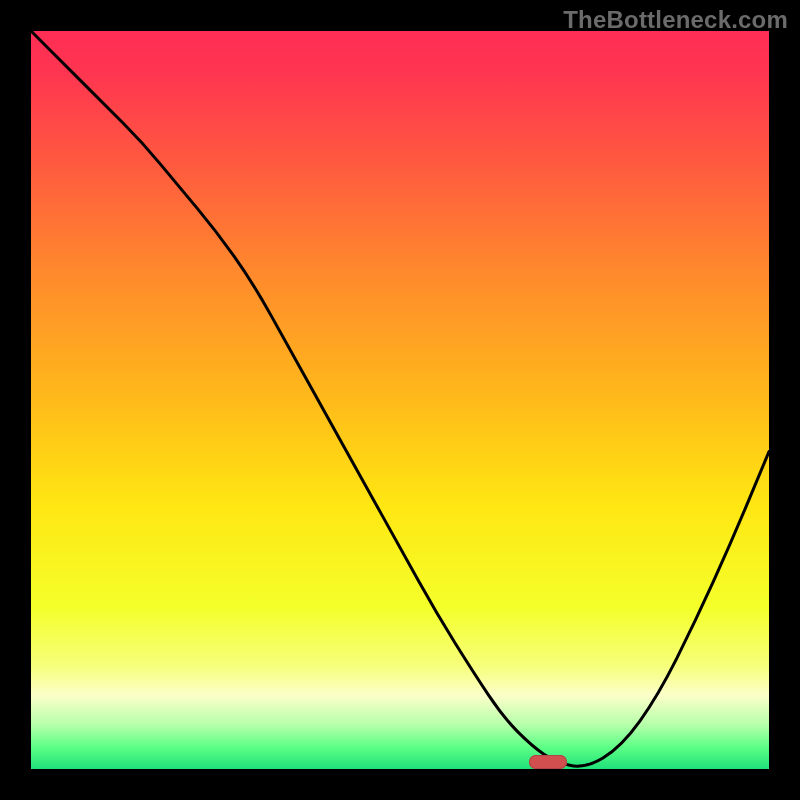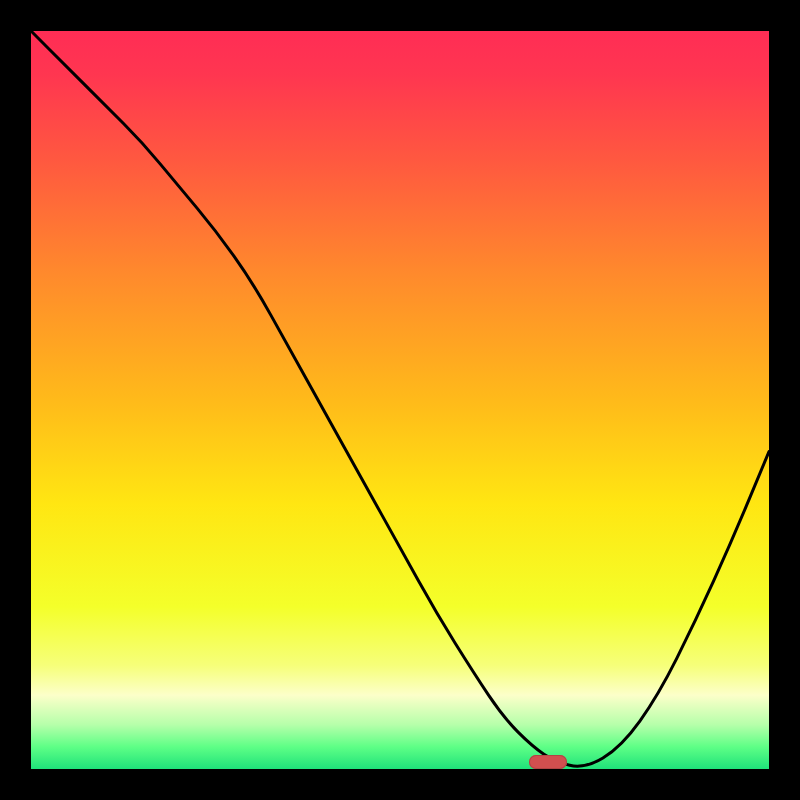--- a/index.html
+++ b/index.html
@@ -37,20 +37,21 @@
   svg.curve-svg { position: absolute; inset: 0; }
   .pill {
     position: absolute;
     border-radius: 999px;
   }
 </style>
 </head>
 <body>
 
 <div class="stage">
+  <div class="watermark">TheBottleneck.com</div>
 
   <div class="plot" id="plot" style="left: 31px; top: 31px; width: 738px; height: 738px;">
 
     <svg class="bg-svg" id="bg-svg" viewBox="0 0 738 738" preserveAspectRatio="none">
       <defs>
         <linearGradient id="grad" x1="0" y1="0" x2="0" y2="1">
             <stop offset="0.00%" stop-color="#ff2d55"></stop>
             <stop offset="6.00%" stop-color="#ff3650"></stop>
             <stop offset="18.00%" stop-color="#ff5a3f"></stop>
             <stop offset="33.00%" stop-color="#ff8a2c"></stop>

